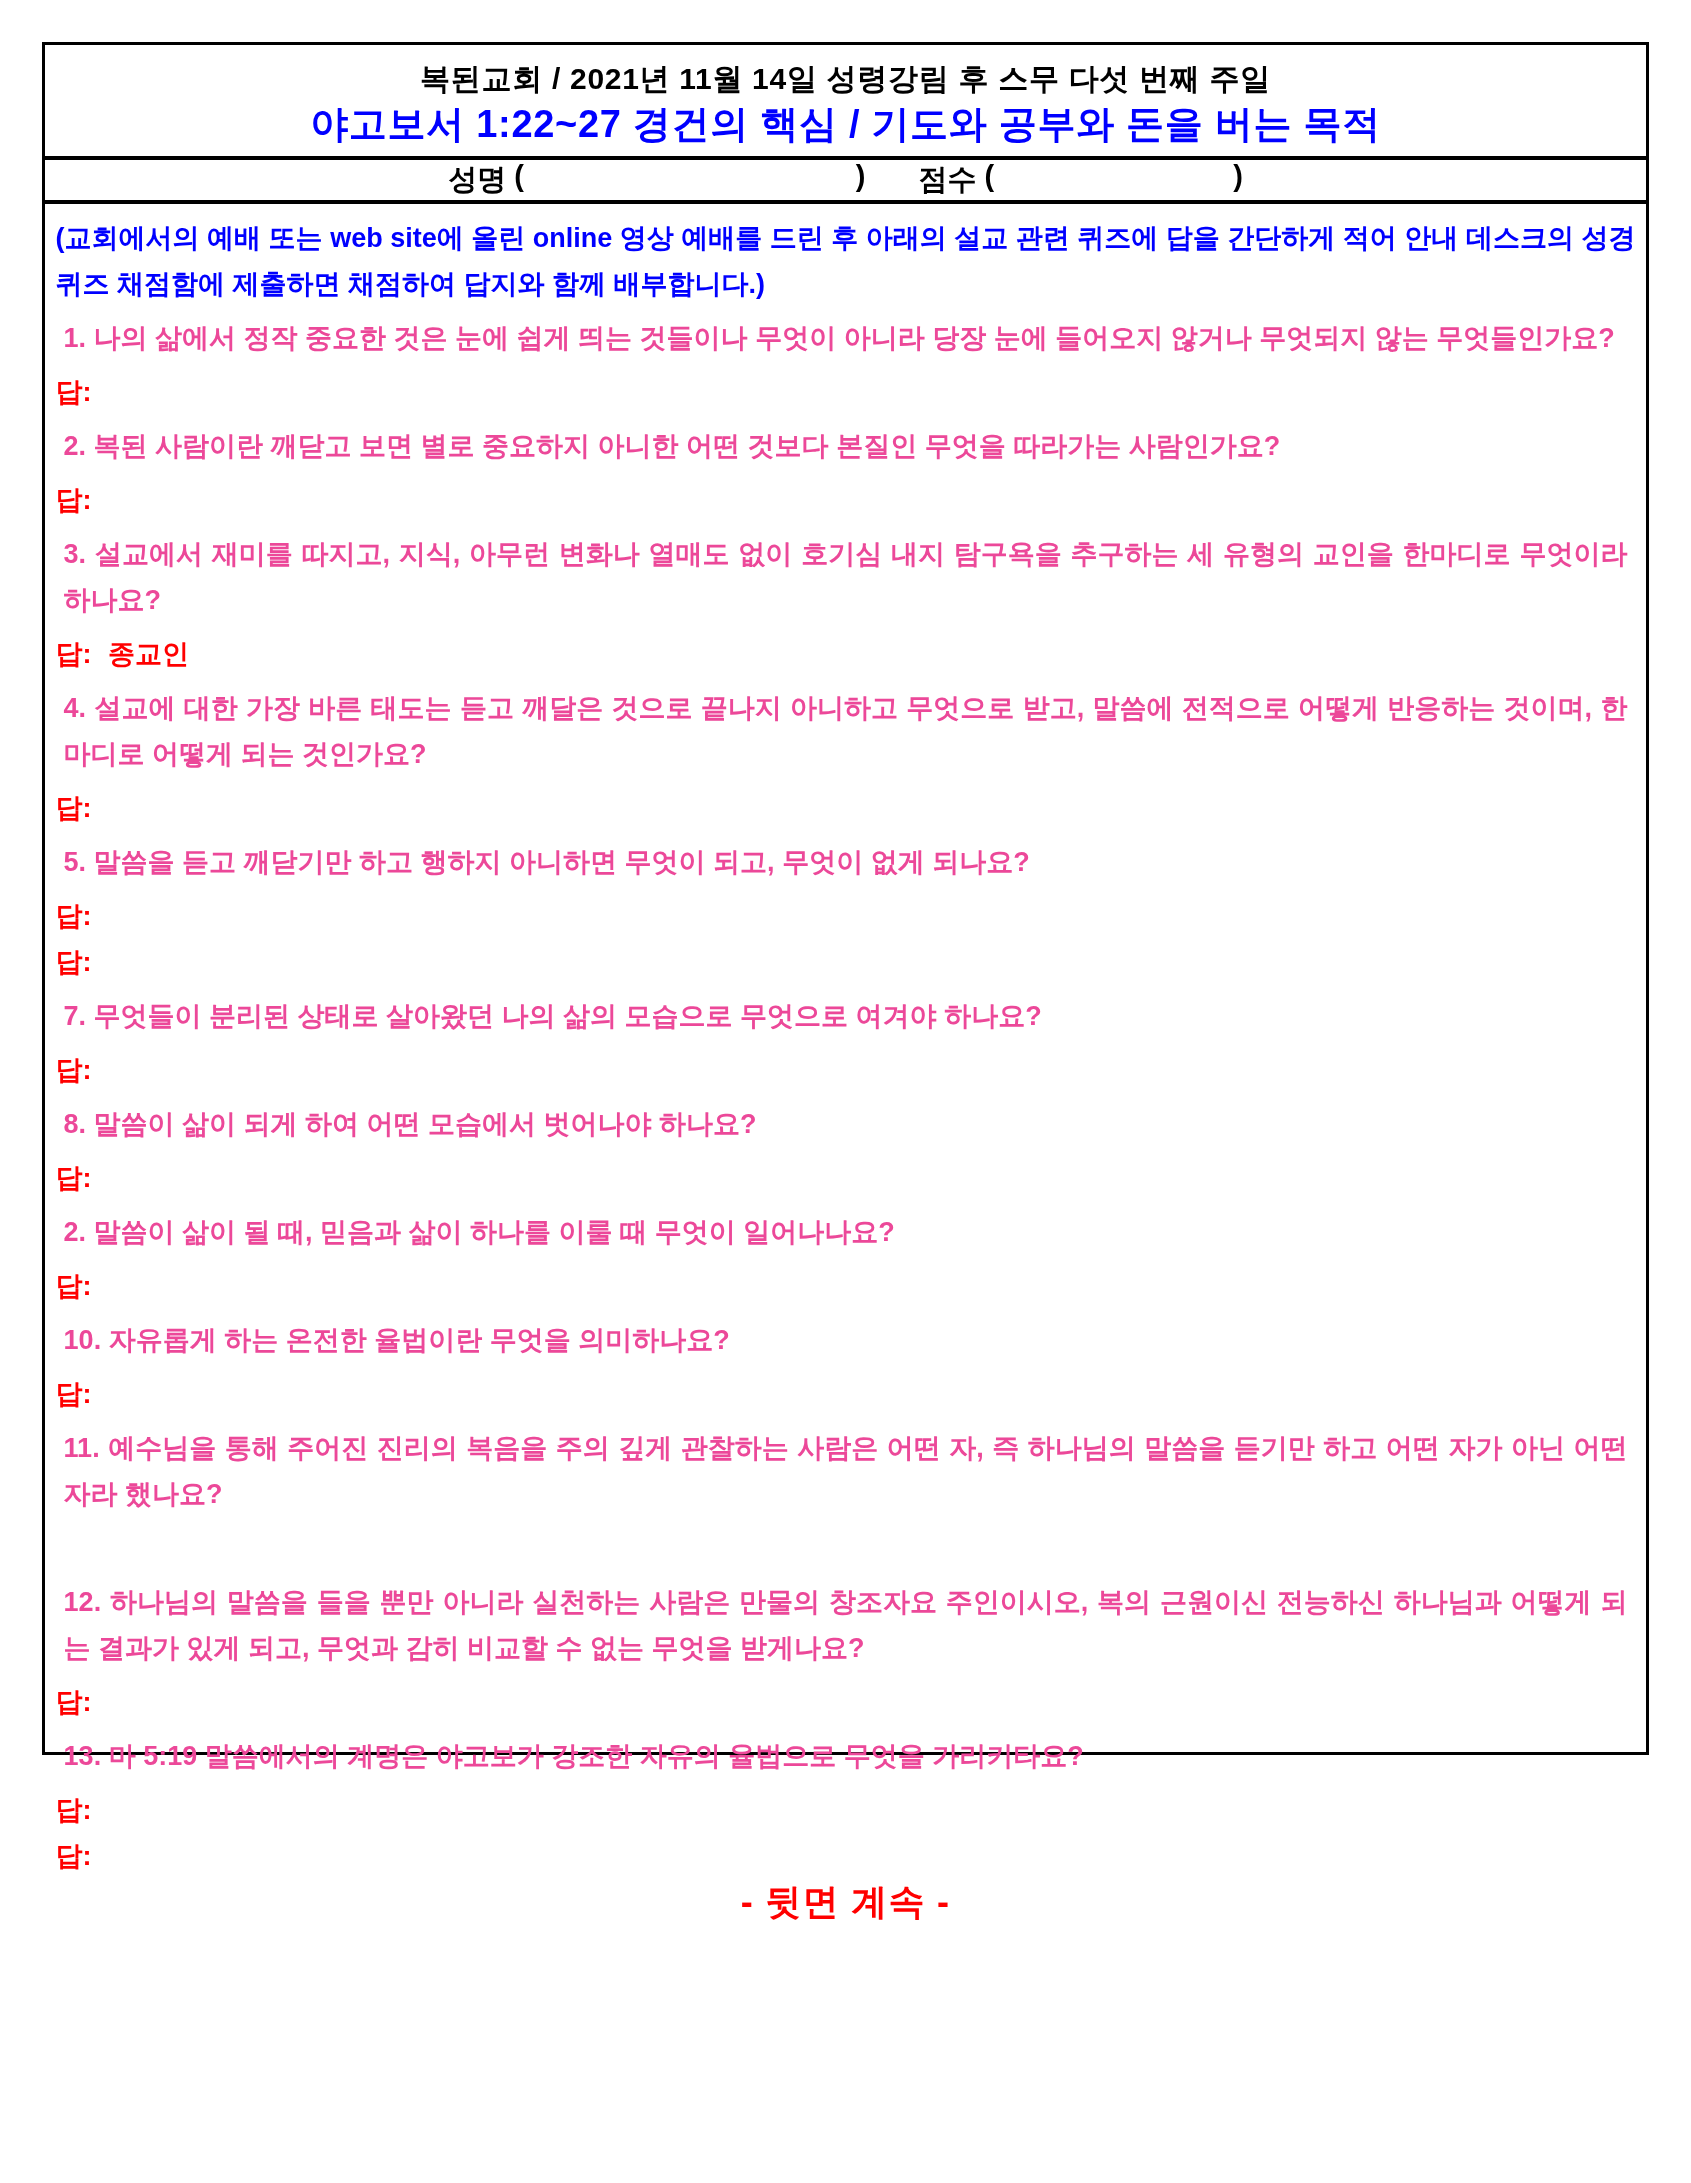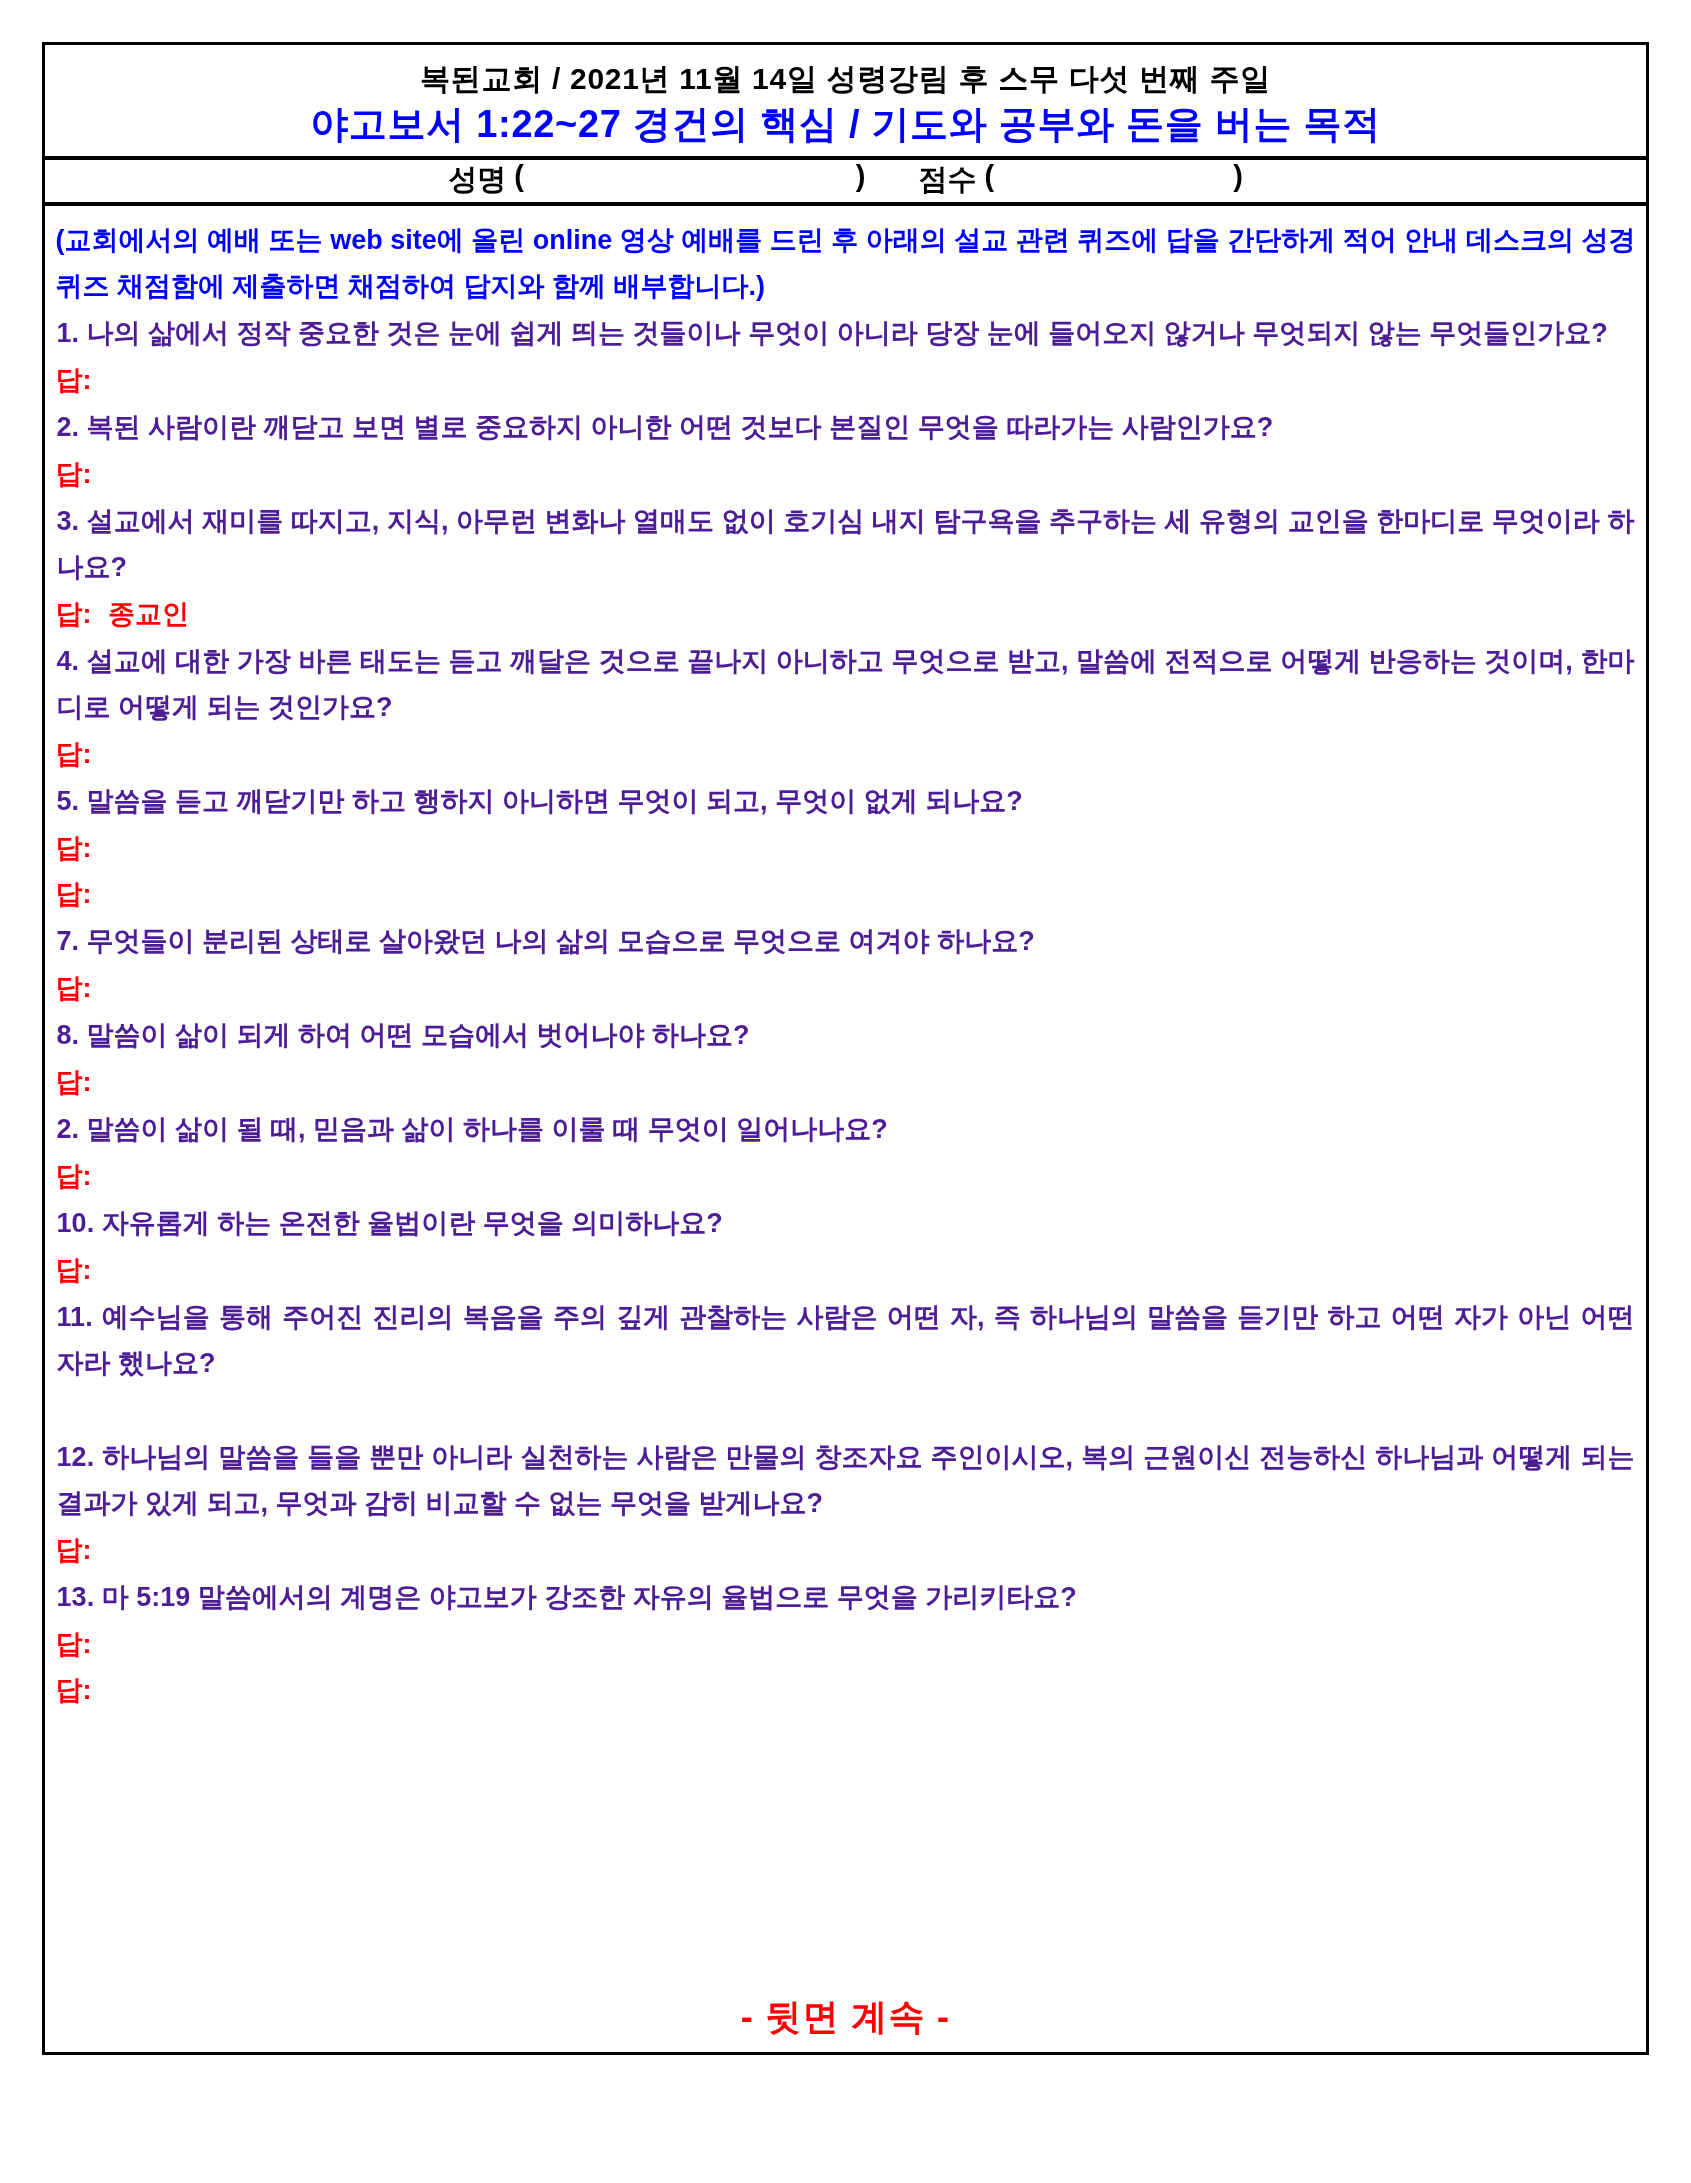--- a/index.html
+++ b/index.html
@@ -7,21 +7,21 @@
     position: relative;
     width: 1691px;
     height: 2183px;
     background: #ffffff;
     font-family: "Liberation Sans", sans-serif;
     overflow: hidden;
   }
   .doc {
     position: absolute;
     top: 42px; left: 42px; right: 42px;
-    height: 2013px;
+    height: 1713px;
     box-sizing: border-box;
     border: 3.3px solid #000000;
     background: #ffffff;
     display: flex;
     flex-direction: column;
   }
   .header-row {
     text-align: center;
     padding: 12px 6.6px 8px;
   }
@@ -64,23 +64,23 @@
     line-height: 46px;
     font-weight: 600;
     color: #000000;
   }
   .instructions {
     margin: 0;
     color: #0000ff;
     text-align: justify;
   }
   .q-text {
-    margin: 1px;
+    margin: 8px;
     text-align: justify;
-    color: #4c1d95;
+    color: #ec4899;
   }
   .answer-line {
     margin: 0;
     color: #ff0000;
   }
   .answer-label { color: #ff0000; }
   .answer-value { color: #ff0000; margin-left: 9px; }
   .spacer { height: 46px; }
   .footer {
     margin-top: auto;

